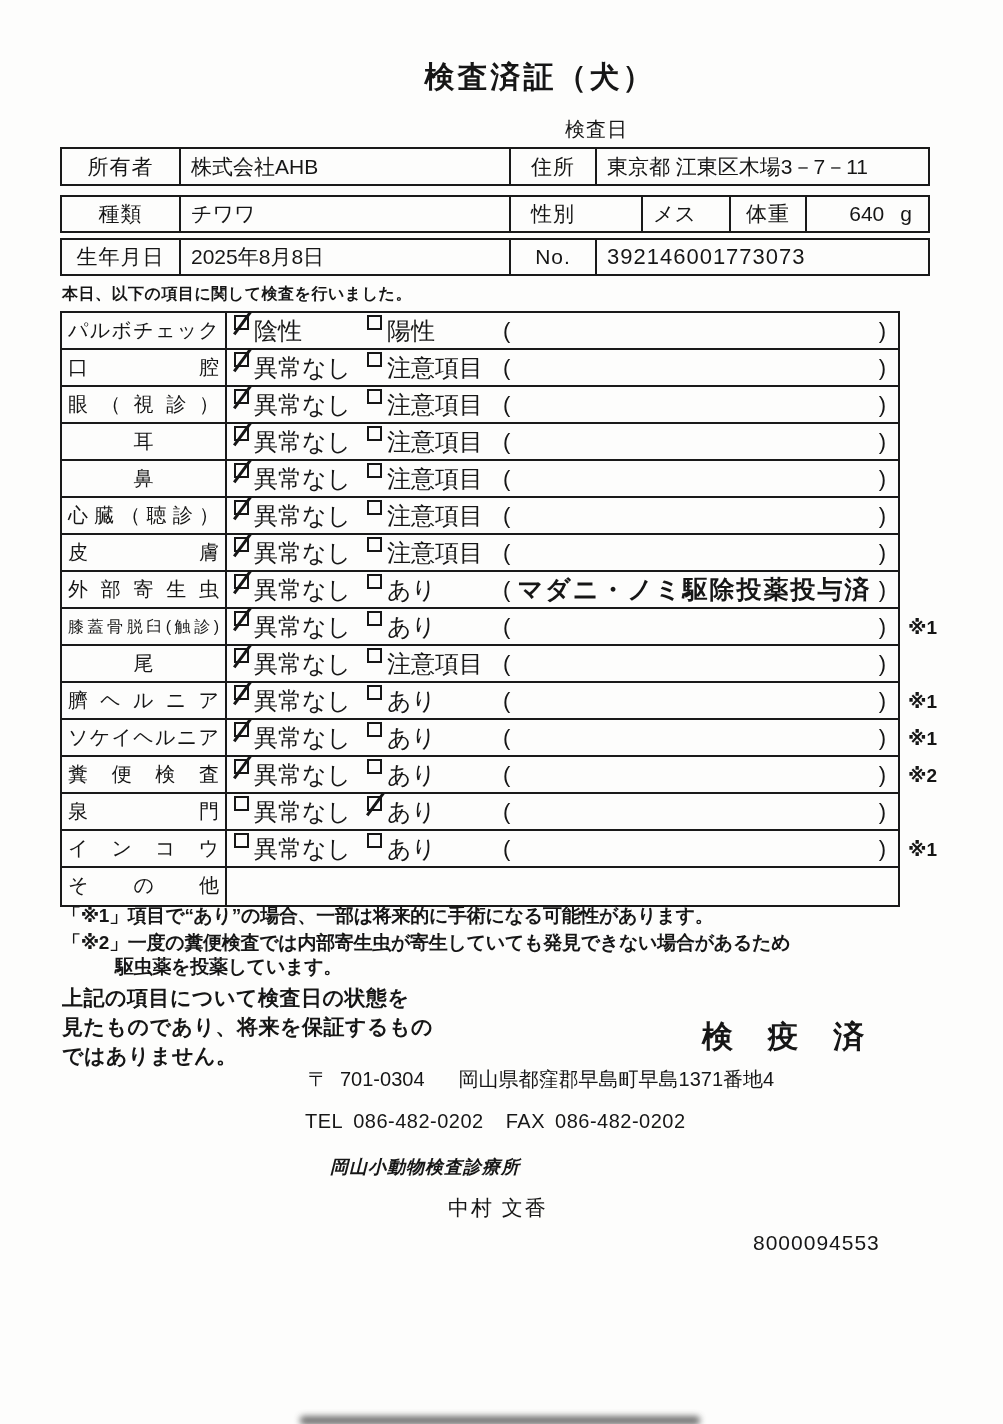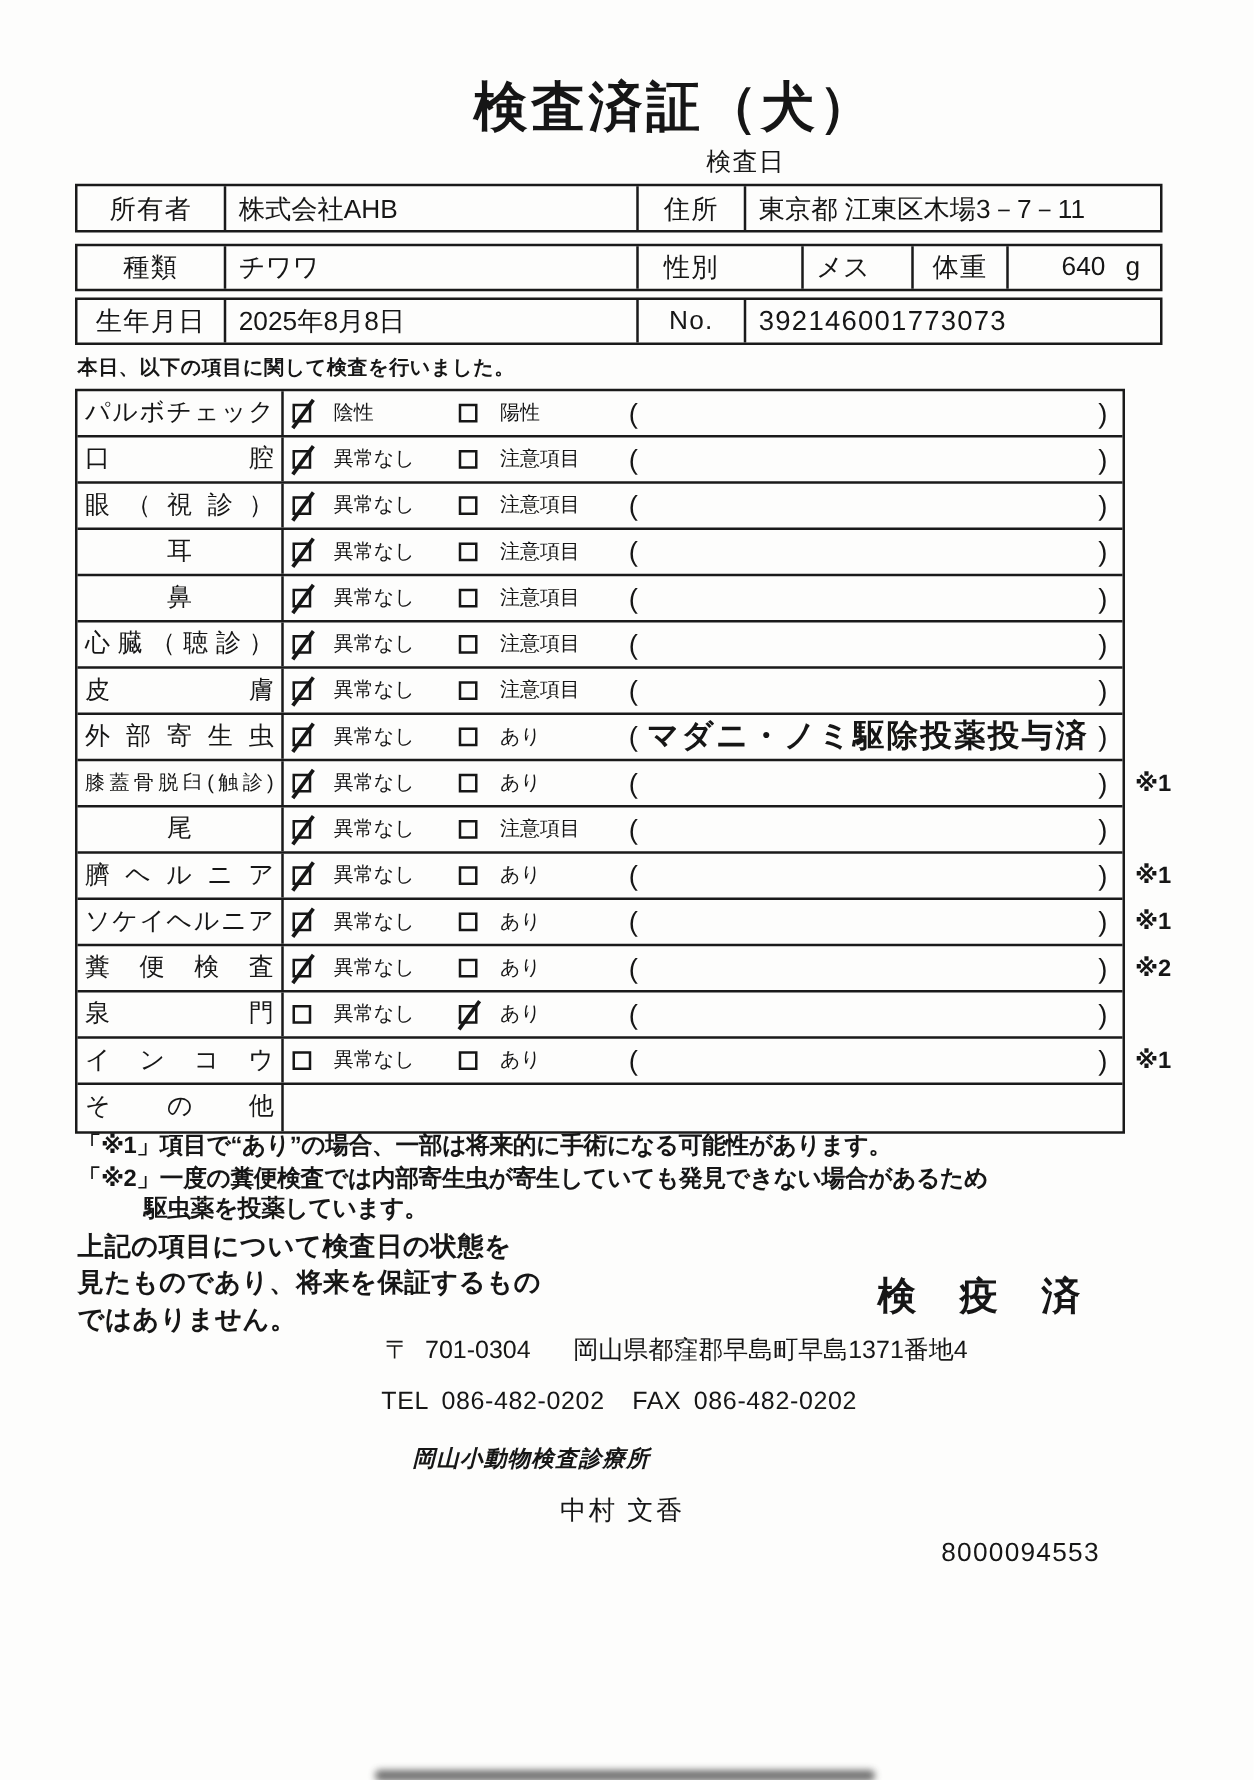--- a/index.html
+++ b/index.html
@@ -1,21 +1,21 @@
 <!DOCTYPE html>
 <html lang="ja"><head>
 <meta charset="utf-8">
 <style>
   * { margin:0; padding:0; box-sizing:border-box; }
   html,body { width:1003px; height:1424px; }
   body { background:#ffffff; font-family:"Liberation Sans","DejaVu Sans",sans-serif; }
   .page { position:relative; width:1003px; height:1424px; background:#fdfdfc; color:#161616; overflow:hidden; }
 
   .title { position:absolute; left:80px; top:57px; width:920px; text-align:center;
-           font-size:43px; font-weight:bold; letter-spacing:3px; }
+           font-size:30px; font-weight:bold; letter-spacing:3px; }
 
   .insp-date-label { position:absolute; left:565px; top:116px; font-size:20px; letter-spacing:1px; }
   .insp-date-value { position:absolute; right:73px; top:116px; font-size:24px;margin-top:28px; }
 
   .t { position:absolute; left:60px; width:870px; display:flex; border:2.5px solid #1a1a1a; background:#fdfdfc; }
   .t1 { top:147px; height:39px; }
   .t2a { top:195px; height:38px; }
   .t2b { top:238px; height:38px; }
   .cell { display:flex; align-items:center; border-left:2.5px solid #1a1a1a; font-size:21px; overflow:hidden; }
   .cell:first-child { border-left:none; }
@@ -33,21 +33,21 @@
   .intro { position:absolute; left:62px; top:284px; font-size:16px; font-weight:bold; letter-spacing:0.5px; }
 
   .itable { position:absolute; left:60px; top:311px; width:840px; border:2.5px solid #1a1a1a; background:#fdfdfc; }
   .irow { position:relative; display:flex; height:37px; border-bottom:2px solid #1a1a1a; }
   .irow:last-child { border-bottom:none; }
   .ilabel { width:165px; flex:none; border-right:2.5px solid #1a1a1a; padding:0 6px; font-size:20px;
             line-height:34px; text-align:justify; text-align-last:justify; overflow:hidden; white-space:nowrap; }
   .ilabel.single { text-align-last:center; }
   .ilabel.long { font-size:16px; line-height:35px; }
   .ibody { flex:1; display:flex; align-items:center; padding-left:7px; }
-  .opt { display:flex; align-items:center; font-size:16px; flex:none;gap:13px; }
+  .opt { display:flex; align-items:flex-start; font-size:24px; flex:none; }
   .opt1 { width:133px; }
   .opt2 { width:130px; }
   .cb { position:relative; width:15px; height:15px; border:2px solid #161616; flex:none; margin-right:5px; background:#fdfdfc; }
   .cb.checked::after { content:""; position:absolute; left:5px; top:-8px; width:2.5px; height:28px;
                        background:#161616; transform:rotate(36deg); }
   .iparen { flex:1; display:flex; align-items:center; padding:0 12px 0 6px; }
   .pmark { font-size:22px; }
   .ptext { flex:1; text-align:center; font-size:25px; font-weight:bold; letter-spacing:2px; line-height:33px; }
   .inote { position:absolute; right:-46px; top:50%; transform:translateY(-50%); width:44px;
            padding-left:8px; font-size:19px; font-weight:bold; }

